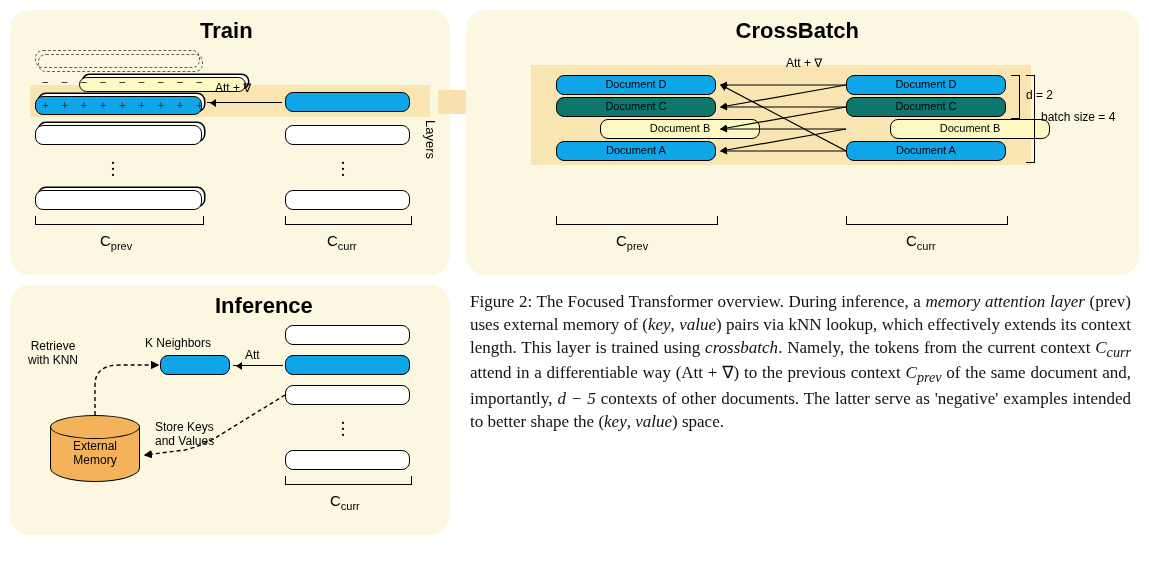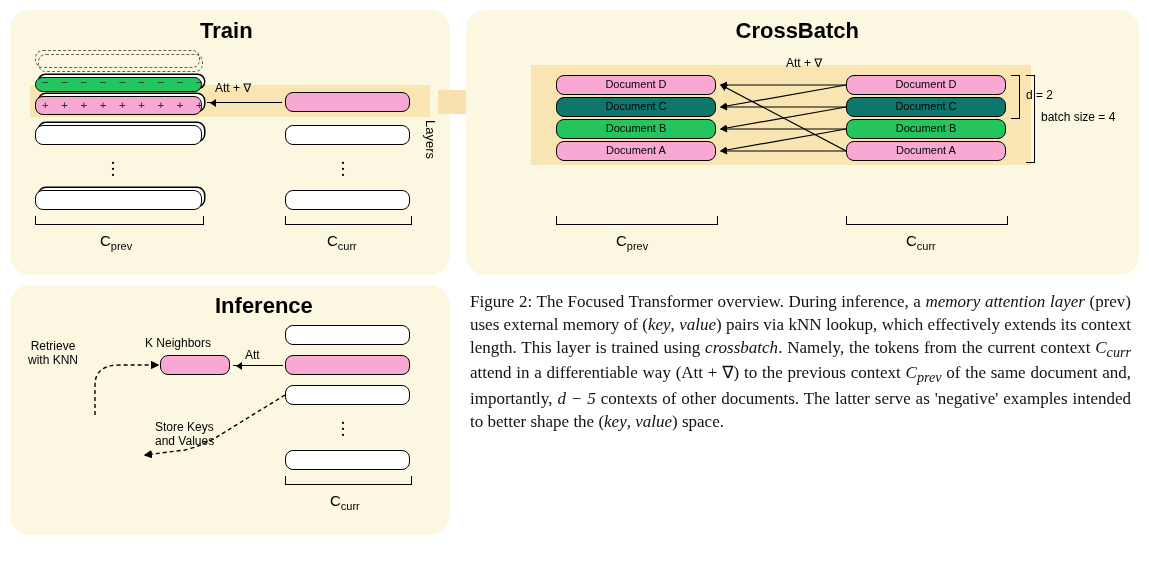--- a/index.html
+++ b/index.html
@@ -61,22 +61,22 @@
   .panel-title.cross { top: 8px; right: 280px; }
   .panel-title.infer { top: 8px; left: 160px; margin-left: 45px; }
 
   .bar {
     position: absolute;
     border: 1.5px solid #000;
     border-radius: 8px;
     background: #fff;
     box-sizing: border-box;
   }
-  .bar.green { background: #f9a8d4; }
-  .bar.pink  { background: #22c55e; }
+  .bar.green { background: #0ea5e9; }
+  .bar.pink  { background: #fef9c3; margin-left: 44px; }
   .bar.orange{ background: #0f766e; }
   .bar.shadow {
     box-shadow: 3px -3px 0 -1px #fff, 3px -3px 0 0.5px #000;
   }
   .bar.dash {
     border-style: dashed;
     background: transparent;
     opacity: 0.6;
   }
   .label-small {
@@ -320,20 +320,26 @@
       <div class="clabel" style="left:320px; top:207px;">
         <span>C</span><sub>curr</sub>
       </div>
 
       <div class="label-small" style="left:135px; top:51px;">K Neighbors</div>
       <div class="bar green" style="left:150px; top:70px; width:70px; height:20px;"></div>
 
       <div class="arrow" style="left:223px; top:80px; width:50px;"></div>
       <div class="label-small" style="left:235px; top:63px;">Att</div>
 
+      <div class="cylinder" style="left:40px; top:130px;">
+        <div class="cyl-body"></div>
+        <div class="cyl-top"></div>
+        <div class="cyl-text" style="white-space:pre-line;">External
+Memory</div>
+      </div>
 
       <div class="label-small" style="left:18px; top:54px; white-space:pre-line; text-align:center;">Retrieve
 with KNN</div>
 
       <div class="label-small" style="left:145px; top:135px; white-space:pre-line;">Store Keys
 and Values</div>
 
       <svg style="position:absolute; left:0; top:0; width:440px; height:250px;">
         <defs>
           <marker id="ah2" markerWidth="6" markerHeight="6" refX="5" refY="3" orient="auto">

